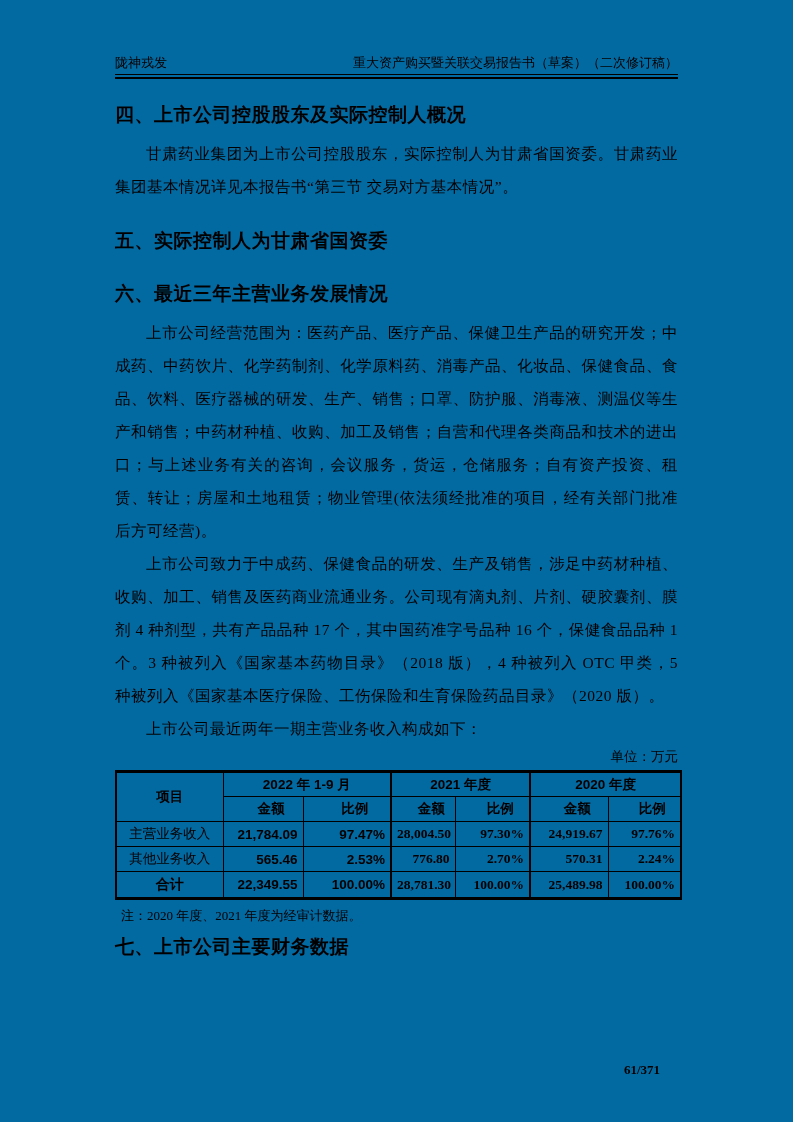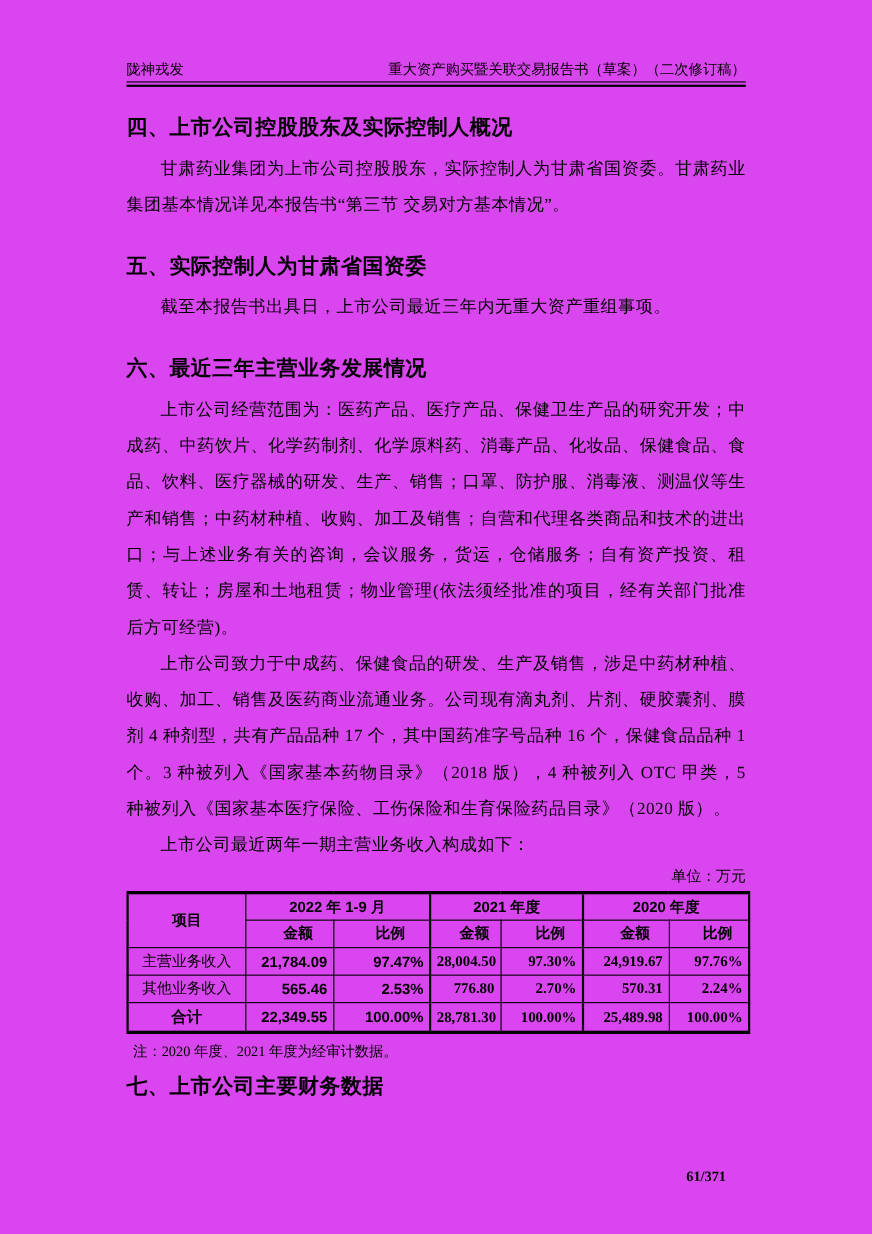--- a/index.html
+++ b/index.html
@@ -1,20 +1,20 @@
 <!DOCTYPE html>
 <html><head>
 <meta charset="utf-8">
 <style>
   html, body { margin: 0; padding: 0; background: #ffffff; }
   .page {
     position: relative;
     width: 793px;
     height: 1122px;
-    background: #d946ef;
+    background: #0369a1;
     color: #000;
     font-family: "Liberation Serif", serif;
     overflow: hidden;
   }
   .content {
     position: absolute;
     left: 115px;
     top: 0;
     width: 563px;
   }
@@ -28,21 +28,21 @@
     line-height: 21px;
   }
   .header-rule {
     margin-top: 1px;
     border-top: 1px solid #000;
     height: 2px;
     border-bottom: 2px solid #000;
   }
   
   h2.sec {
-    font-family: Liberation Sans, sans-serif;
+    font-family: Liberation Mono, monospace;
     font-weight: 700;
     font-size: 19px;
     line-height: 27px;
     margin: 24px 0 0 0;
     letter-spacing: 0.5px;
   }
   h2.sec.mt26 { margin-top: 26px; }
   h2.sec.mt22 { margin-top: 10px; }
   
   p.body {
@@ -125,21 +125,20 @@
     <div class="doc-header">
       <span>陇神戎发</span>
       <span>重大资产购买暨关联交易报告书（草案）（二次修订稿）</span>
     </div>
     <div class="header-rule"></div>
 
     <h2 class="sec">四、上市公司控股股东及实际控制人概况</h2>
     <p class="body">甘肃药业集团为上市公司控股股东，实际控制人为甘肃省国资委。甘肃药业集团基本情况详见本报告书“第三节 交易对方基本情况”。</p>
 
     <h2 class="sec mt26">五、实际控制人为甘肃省国资委</h2>
-    <p class="body">截至本报告书出具日，上市公司最近三年内无重大资产重组事项。</p>
 
     <h2 class="sec mt26">六、最近三年主营业务发展情况</h2>
     <p class="body">上市公司经营范围为：医药产品、医疗产品、保健卫生产品的研究开发；中成药、中药饮片、化学药制剂、化学原料药、消毒产品、化妆品、保健食品、食品、饮料、医疗器械的研发、生产、销售；口罩、防护服、消毒液、测温仪等生产和销售；中药材种植、收购、加工及销售；自营和代理各类商品和技术的进出口；与上述业务有关的咨询，会议服务，货运，仓储服务；自有资产投资、租赁、转让；房屋和土地租赁；物业管理(依法须经批准的项目，经有关部门批准后方可经营)。</p>
     <p class="body cont">上市公司致力于中成药、保健食品的研发、生产及销售，涉足中药材种植、收购、加工、销售及医药商业流通业务。公司现有滴丸剂、片剂、硬胶囊剂、膜剂 4 种剂型，共有产品品种 17 个，其中国药准字号品种 16 个，保健食品品种 1 个。3 种被列入《国家基本药物目录》（2018 版），4 种被列入 OTC 甲类，5 种被列入《国家基本医疗保险、工伤保险和生育保险药品目录》（2020 版）。</p>
     <p class="body cont">上市公司最近两年一期主营业务收入构成如下：</p>
 
     <div class="unit-line">单位：万元</div>
 
     <table class="rev">
       <colgroup>

